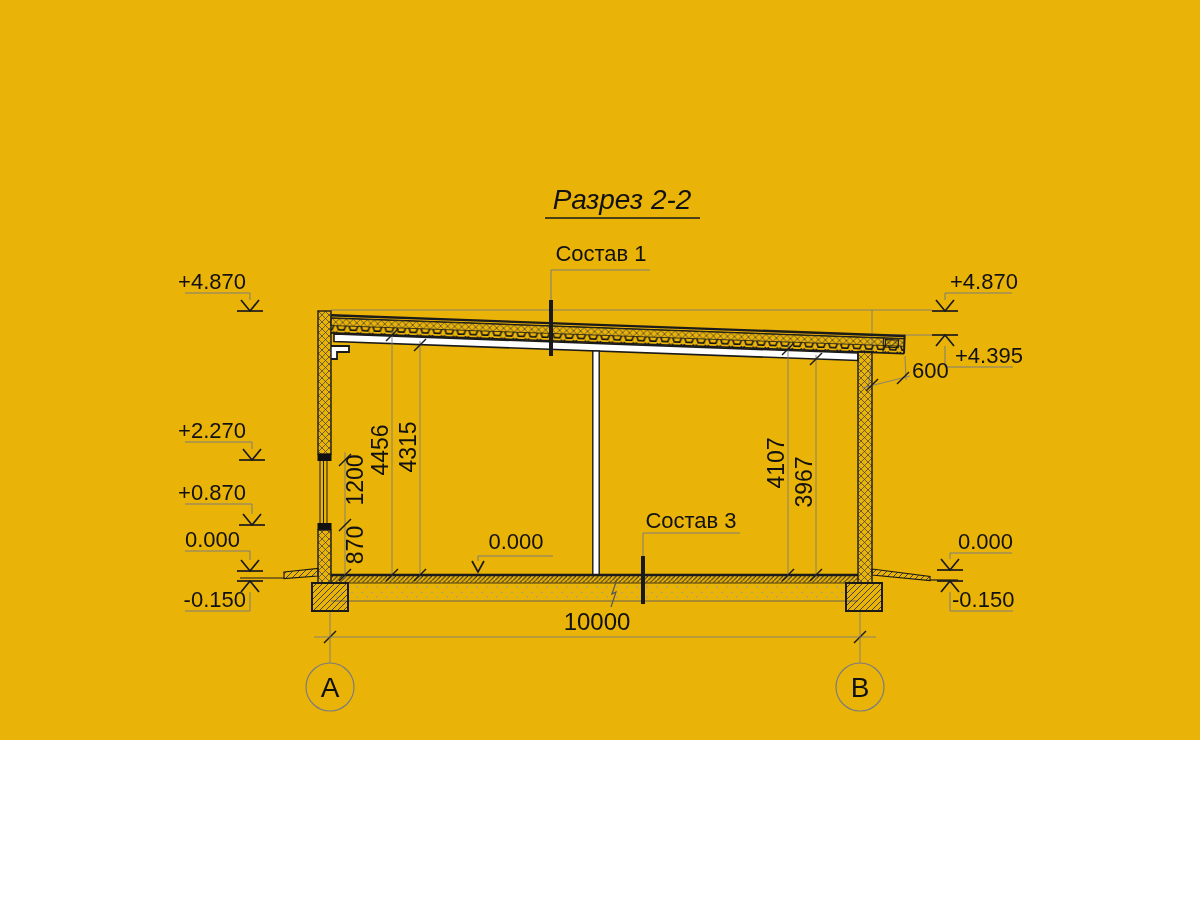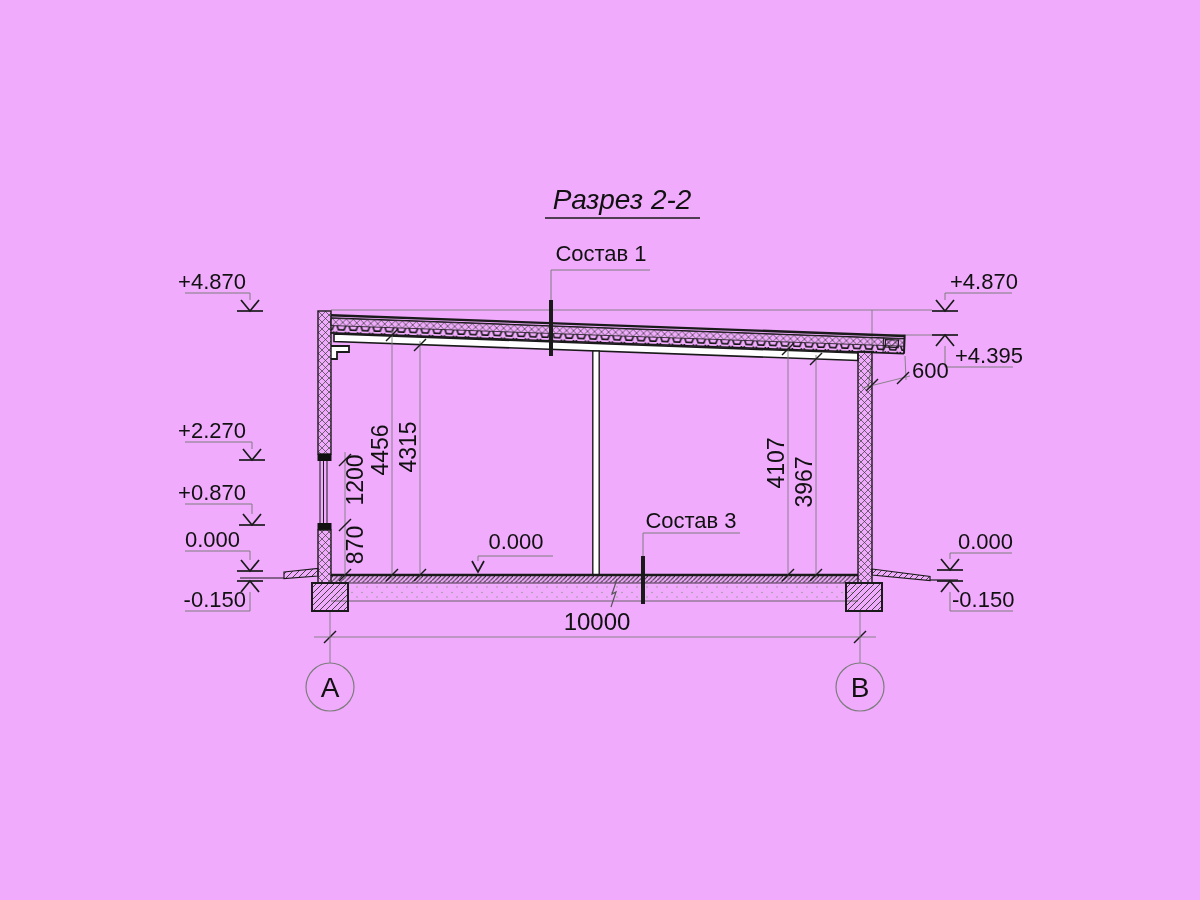--- a/index.html
+++ b/index.html
@@ -1,16 +1,16 @@
 <!DOCTYPE html>
 <html><head>
 <meta charset="utf-8">
 <style>
   html,body{margin:0;padding:0;background:#ffffff;}
-  .stage{width:1200px;height:900px;position:relative;background:#f0abfc;overflow:hidden;}
+  .stage{width:1200px;height:740px;position:relative;background:#eab308;overflow:hidden;}
   svg{display:block;}
   text{font-family:"Liberation Sans","DejaVu Sans",sans-serif;fill:#111;}
   .title-txt{font-size:28px;font-style:italic;}
   .lbl{font-size:22px;}
   .dim{font-size:23px;}
   .dimbig{font-size:24px;}
   .axis-txt{font-size:28px;}
 </style>
 </head>
 <body>

